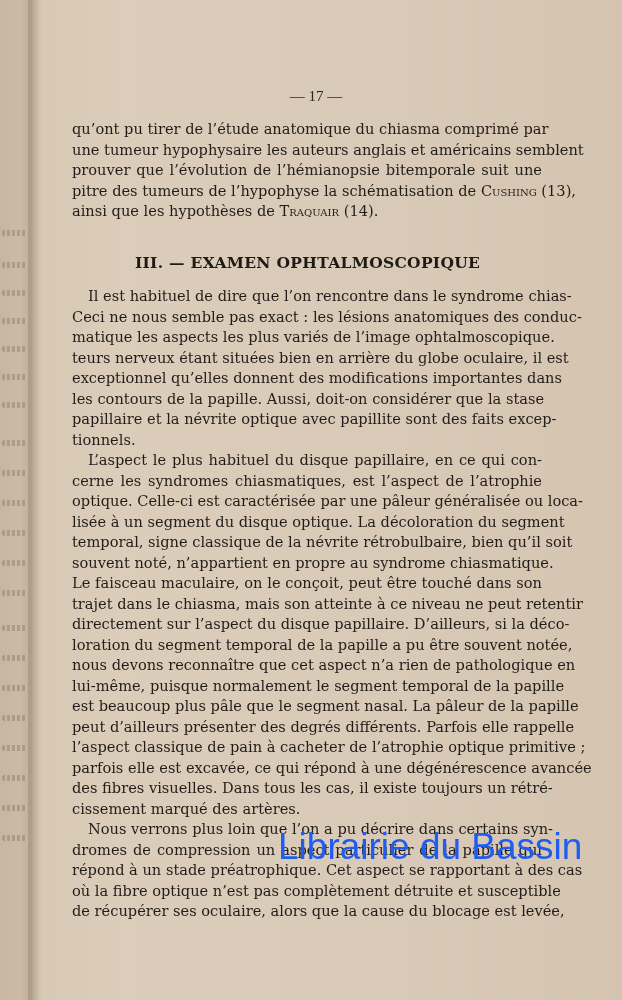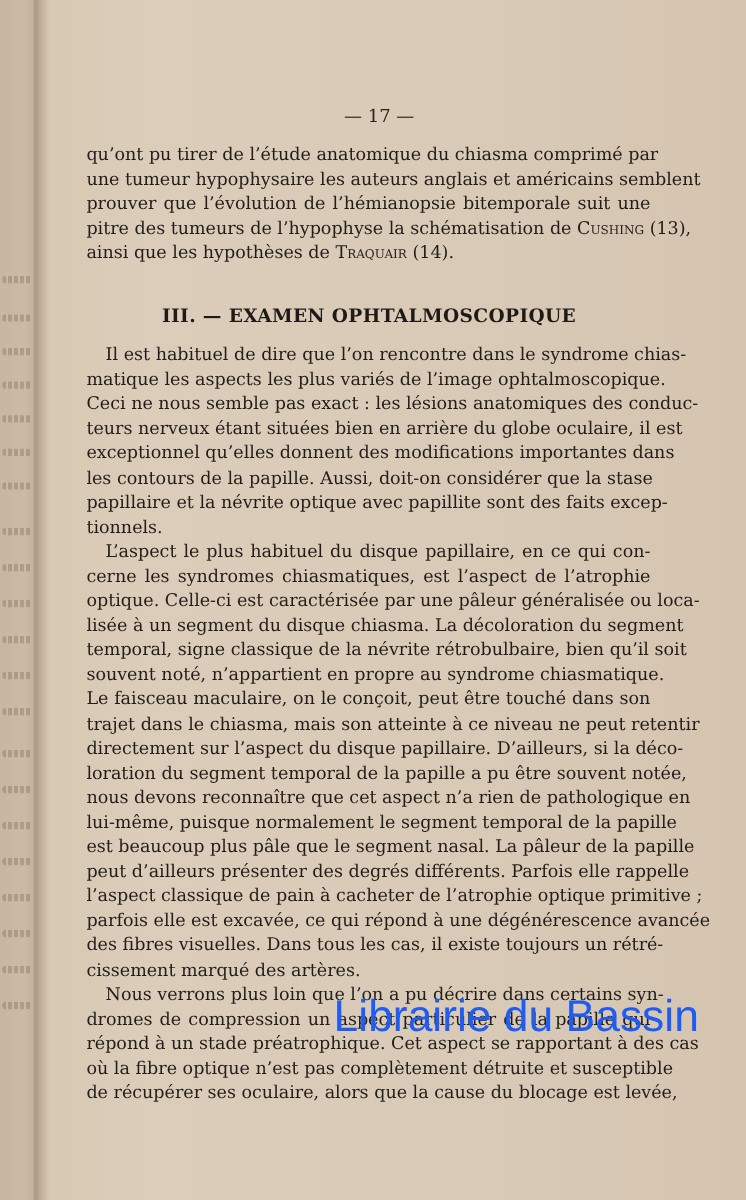--- a/index.html
+++ b/index.html
@@ -22,21 +22,21 @@
     background: repeating-linear-gradient(90deg, rgba(120,100,80,0.35) 0 3px, transparent 3px 5px);
     border-radius: 2px;
   }
   .gutter-shadow {
     position: absolute; left: 28px; top: 0; width: 14px; height: 1000px;
     background: linear-gradient(90deg, rgba(110,90,70,0.25), rgba(110,90,70,0));
   }
   .folio {
     position: absolute; top: 88px; left: 0; width: 100%;
     text-align: center; font-size: 15px; color: #2a241f;
-    padding-left: 10px; box-sizing: border-box;
+    padding-left: 10px; box-sizing: border-box; font-family: Liberation Serif, serif;
   }
   .textblock {
     position: absolute; left: 72px; width: 470px;
     color: #221d19; font-size: 14.6px; line-height: 20.5px;
   }
   .line {
     display: block; text-align: justify; text-align-last: justify;
     white-space: nowrap;
   }
   .line.last { text-align-last: left; }
@@ -88,33 +88,33 @@
       <span class="line">une tumeur hypophysaire les auteurs anglais et américains semblent</span>
       <span class="line">prouver que l’évolution de l’hémianopsie bitemporale suit une</span>
       <span class="line"><span>pitre des tumeurs de l’hypophyse la schématisation de </span><span class="sc">Cushing</span><span> (13),</span></span>
       <span class="line last"><span>ainsi que les hypothèses de </span><span class="sc">Traquair</span><span> (14).</span></span>
     </div>
 
   <div class="heading">III. — EXAMEN OPHTALMOSCOPIQUE</div>
 
   <div class="textblock" style="top:286px" id="p-1">
       <span class="line indent">Il est habituel de dire que l’on rencontre dans le syndrome chias-</span>
+      <span class="line">Ceci ne nous semble pas exact : les lésions anatomiques des conduc-</span>
       <span class="line">matique les aspects les plus variés de l’image ophtalmoscopique.</span>
-      <span class="line">Ceci ne nous semble pas exact : les lésions anatomiques des conduc-</span>
       <span class="line">teurs nerveux étant situées bien en arrière du globe oculaire, il est</span>
       <span class="line">exceptionnel qu’elles donnent des modifications importantes dans</span>
       <span class="line">les contours de la papille. Aussi, doit-on considérer que la stase</span>
       <span class="line">papillaire et la névrite optique avec papillite sont des faits excep-</span>
       <span class="line last">tionnels.</span>
     </div>
   <div class="textblock" style="top:450px" id="p-2">
       <span class="line indent">L’aspect le plus habituel du disque papillaire, en ce qui con-</span>
       <span class="line">cerne les syndromes chiasmatiques, est l’aspect de l’atrophie</span>
       <span class="line">optique. Celle-ci est caractérisée par une pâleur généralisée ou loca-</span>
-      <span class="line">lisée à un segment du disque chiasma. La décoloration du segment</span>
+      <span class="line">lisée à un segment du disque optique. La décoloration du segment</span>
       <span class="line">temporal, signe classique de la névrite rétrobulbaire, bien qu’il soit</span>
       <span class="line">souvent noté, n’appartient en propre au syndrome chiasmatique.</span>
       <span class="line">Le faisceau maculaire, on le conçoit, peut être touché dans son</span>
       <span class="line">trajet dans le chiasma, mais son atteinte à ce niveau ne peut retentir</span>
       <span class="line">directement sur l’aspect du disque papillaire. D’ailleurs, si la déco-</span>
       <span class="line">loration du segment temporal de la papille a pu être souvent notée,</span>
       <span class="line">nous devons reconnaître que cet aspect n’a rien de pathologique en</span>
       <span class="line">lui-même, puisque normalement le segment temporal de la papille</span>
       <span class="line">est beaucoup plus pâle que le segment nasal. La pâleur de la papille</span>
       <span class="line">peut d’ailleurs présenter des degrés différents. Parfois elle rappelle</span>

